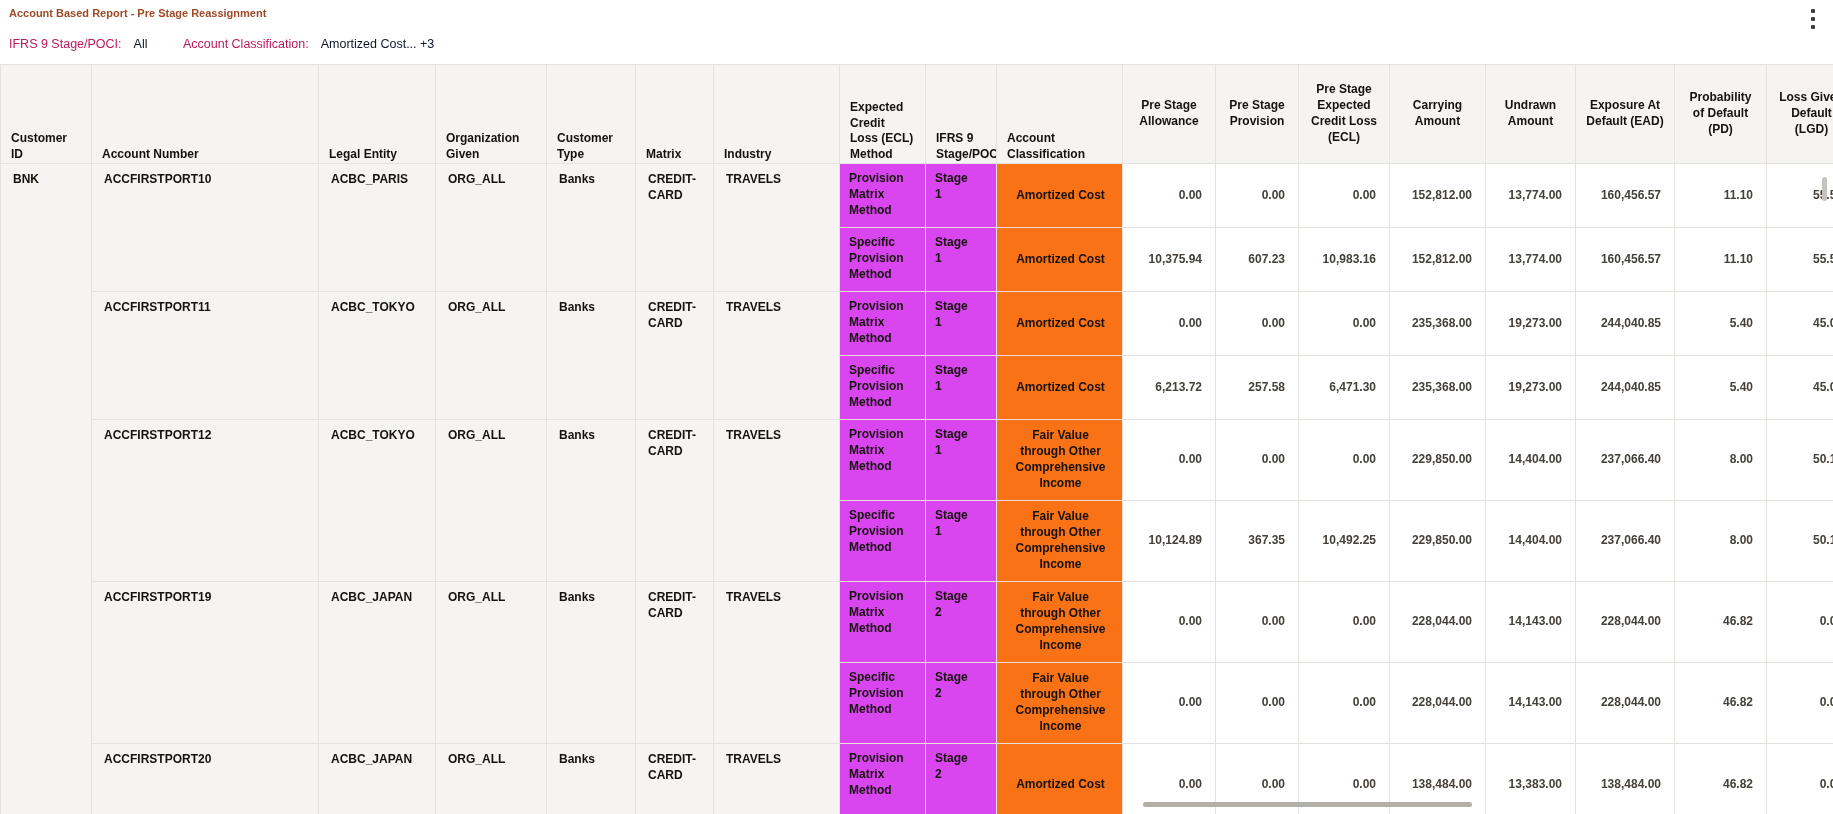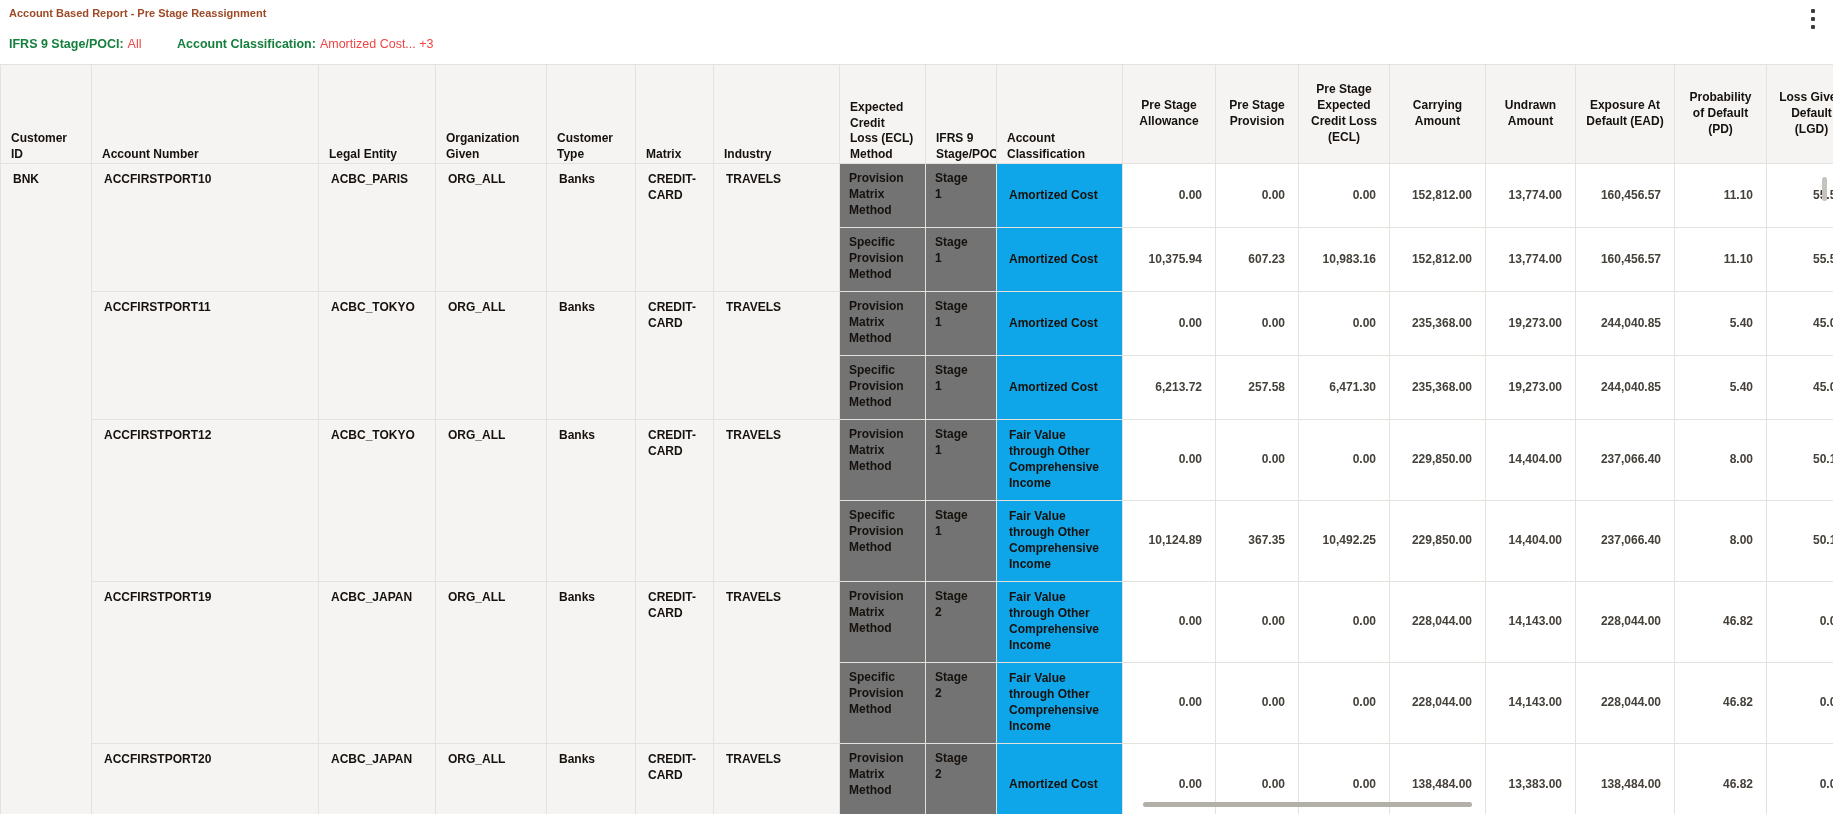--- a/index.html
+++ b/index.html
@@ -5,39 +5,39 @@
   html,body{margin:0;padding:0;background:#ffffff;}
   .app{position:relative;width:1833px;height:814px;overflow:hidden;background:#fff;
        font-family:"Liberation Sans",sans-serif;}
   
   .page-title{position:absolute;left:9px;top:7px;font-size:11px;font-weight:bold;color:#9e4a26;}
   .kebab{position:absolute;right:11px;top:7px;width:18px;height:26px;cursor:pointer;
          display:flex;flex-direction:column;align-items:center;justify-content:flex-start;gap:4px;padding-top:2px;}
   .kebab .dot{width:4px;height:4px;background:#3d3d3d;border-radius:1px;}
   
   .filters{position:absolute;left:9px;top:37px;font-size:12.5px;color:#3c362f;white-space:nowrap;}
-  .filters .flabel{font-weight:bold;color:#15803d;}
-  .filters .fvalue{color:#ef4444;margin-left:4px;}
+  .filters .flabel{font-weight:normal;color:#be185d;}
+  .filters .fvalue{color:#0f172a;margin-left:12px;}
   .filters .fgroup2{margin-left:32px;}
   
   .grid-viewport{position:absolute;left:0;top:64px;width:1833px;height:750px;overflow:hidden;}
   table.grid{border-collapse:collapse;table-layout:fixed;width:1856px;
              font-size:12px;font-weight:bold;color:#16110d;line-height:1.32;}
   .grid th,.grid td{border:1px solid #e5e2dd;overflow:hidden;}
   .grid th{background:#f5f4f2;padding:0 10px;font-weight:bold;}
   .grid th.tl{text-align:left;vertical-align:bottom;}
   .grid th.tc{text-align:center;vertical-align:middle;padding:6px 8px;}
   .grid tr.hh{height:99px;}
   .grid tr.h64{height:64px;}
   .grid tr.h81{height:81px;}
   .grid tr.h82{height:82px;}
   td.cid,td.acct{background:#f5f4f2;vertical-align:top;text-align:left;padding:8px 10px 6px 12px;}
-  td.meth{background:#737373;vertical-align:top;text-align:left;padding:7px 12px 6px 9px;}
+  td.meth{background:#d946ef;vertical-align:top;text-align:left;padding:7px 12px 6px 9px;}
   td.stage{padding-right:28px;}
-  td.cls{background:#0ea5e9;vertical-align:middle;text-align:left;padding:6px 10px 6px 12px;}
+  td.cls{background:#f97316;vertical-align:middle;text-align:center;padding:6px 10px 6px 12px;}
   td.num{background:#ffffff;vertical-align:middle;text-align:right;padding:6px 13px 6px 6px;color:#45403a;}
   
   .hscroll-thumb{position:absolute;left:1143px;top:802px;width:329px;height:5px;
                  background:#b3afa9;border-radius:3px;cursor:pointer;}
   .vscroll-thumb{position:absolute;left:1822px;top:177px;width:5px;height:24px;
                  background:#c6c2bd;border-radius:3px;cursor:pointer;}
 </style>
 </head>
 <body>
 

